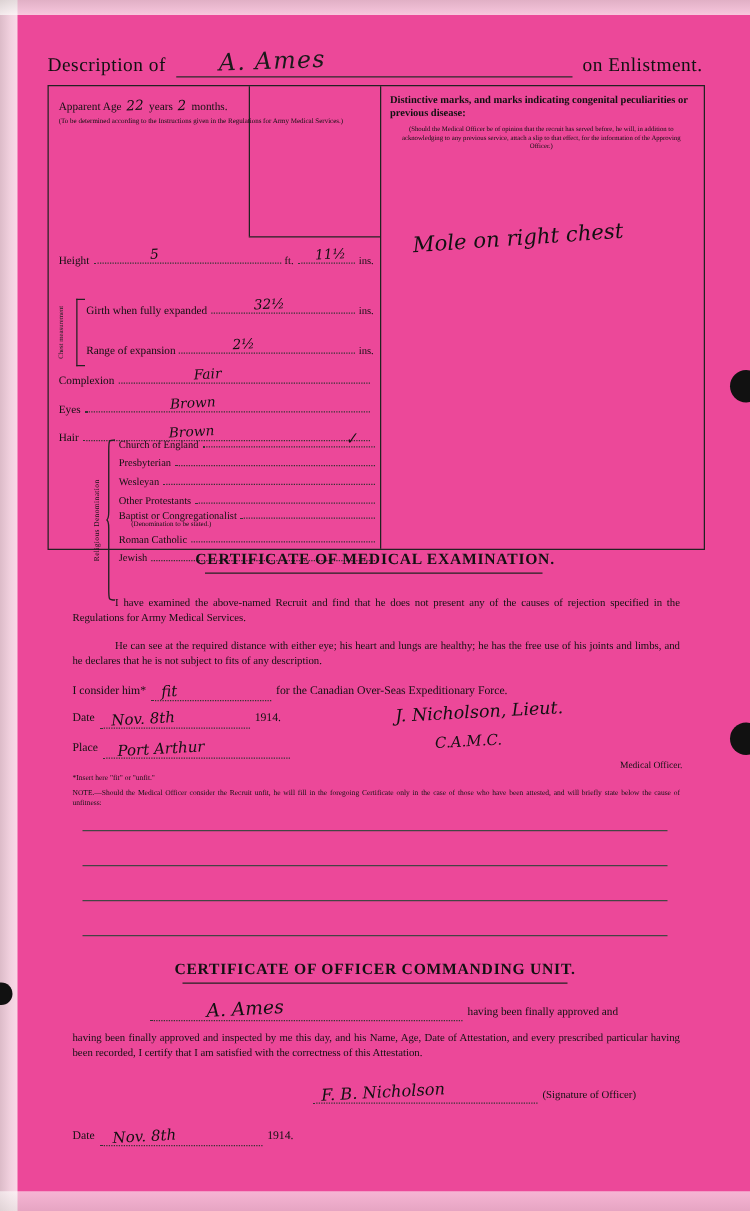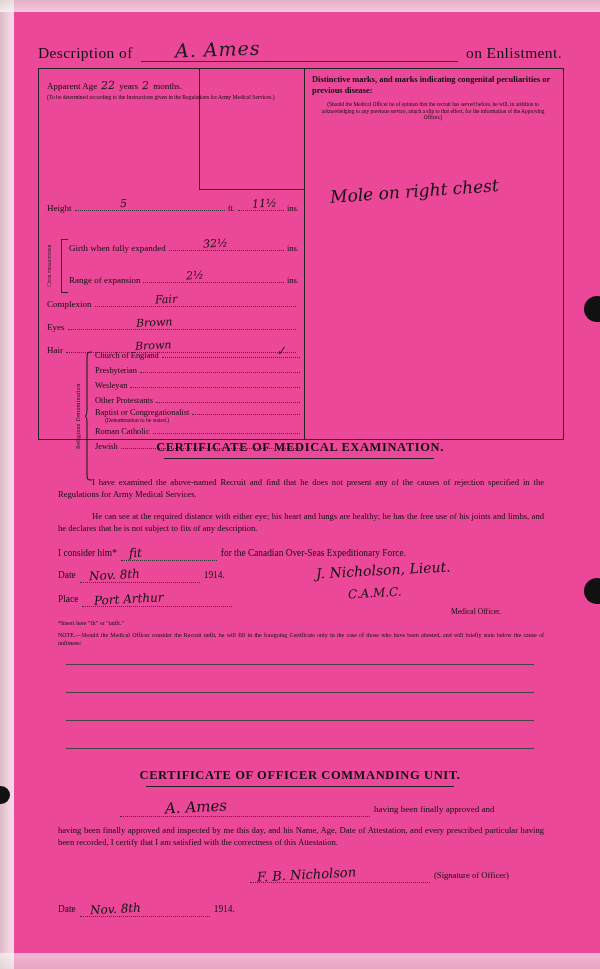--- a/index.html
+++ b/index.html
@@ -498,21 +498,21 @@
     </div>
     <div class="sig-hand" style="left:290px; top:544px; font-size:14px;">J. Nicholson, Lieut.</div>
 
     <div class="lblline" style="left:32px; top:576px; width:240px;">
       <span>Place</span>
       <span class="fill" style="width:150px;">
         <span class="hw">Port Arthur</span>
       </span>
     </div>
     <div class="sig-hand" style="left:322px; top:568px; font-size:12px;">C.A.M.C.</div>
-    <div class="para" style="left:380px; top:588px; width:140px; text-align:center; font-size:7.6px;">Medical Officer.</div>
+    <div class="para" style="left:380px; top:588px; width:140px; text-align:right; font-size:7.6px;">Medical Officer.</div>
 
     <div class="note-small" style="left:32px; top:602px; width:330px;">*Insert here "fit" or "unfit."</div>
     <div class="note-small" style="left:32px; top:614px; width:486px;">NOTE.—Should the Medical Officer consider the Recruit unfit, he will fill in the foregoing Certificate only in the case of those who have been attested, and will briefly state below the cause of unfitness:</div>
 
     <div class="blank-line" style="left:40px; top:646px; width:468px;"></div>
     <div class="blank-line" style="left:40px; top:674px; width:468px;"></div>
     <div class="blank-line" style="left:40px; top:702px; width:468px;"></div>
     <div class="blank-line" style="left:40px; top:730px; width:468px;"></div>
 
     <div class="sec-title" style="top:750px;">CERTIFICATE OF OFFICER COMMANDING UNIT.</div>

